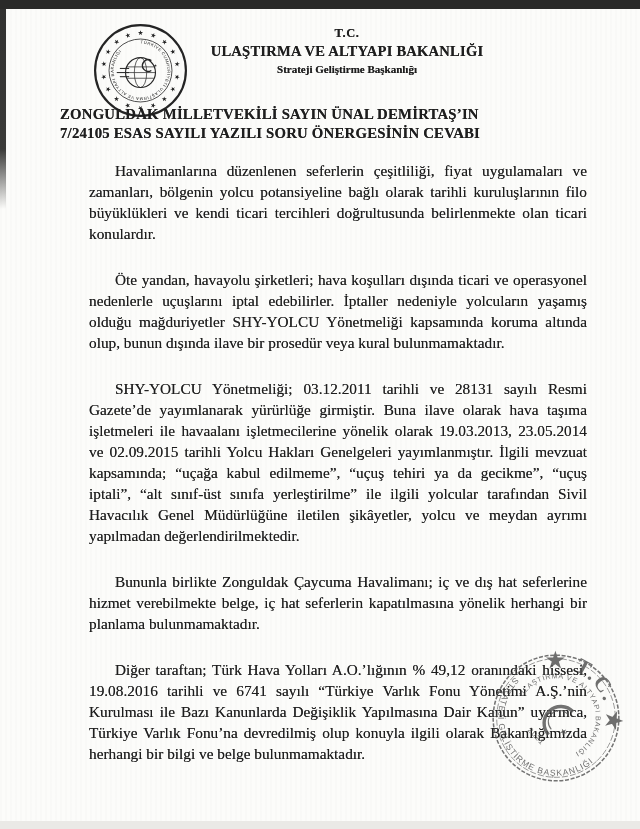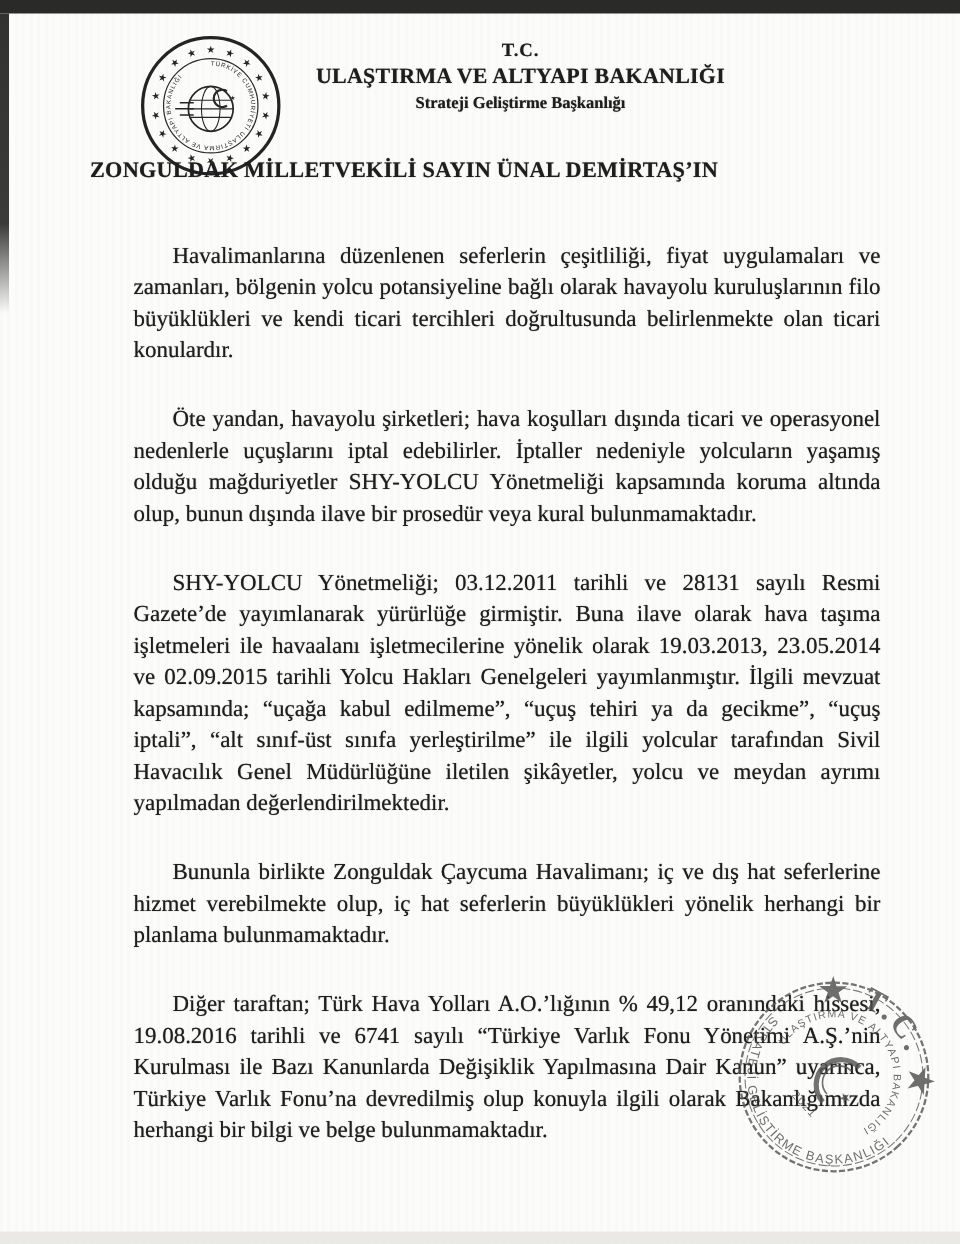--- a/index.html
+++ b/index.html
@@ -86,27 +86,28 @@
   </svg>
 
   <div class="header ink">
     <div class="h-tc">T.C.</div>
     <div class="h-ministry">ULAŞTIRMA VE ALTYAPI BAKANLIĞI</div>
     <div class="h-dept">Strateji Geliştirme Başkanlığı</div>
   </div>
 
   <div class="title ink">
     <div>ZONGULDAK MİLLETVEKİLİ SAYIN ÜNAL DEMİRTAŞ’IN</div>
+    <div>7/24105 ESAS SAYILI YAZILI SORU ÖNERGESİNİN CEVABI</div>
   </div>
 
   <div class="body-text ink">
-    <p>Havalimanlarına düzenlenen seferlerin çeşitliliği, fiyat uygulamaları ve zamanları, bölgenin yolcu potansiyeline bağlı olarak havayolu kuruluşlarının filo büyüklükleri ve kendi ticari tercihleri doğrultusunda belirlenmekte olan ticari konulardır.</p>
+    <p>Havalimanlarına düzenlenen seferlerin çeşitliliği, fiyat uygulamaları ve zamanları, bölgenin yolcu potansiyeline bağlı olarak tarihli kuruluşlarının filo büyüklükleri ve kendi ticari tercihleri doğrultusunda belirlenmekte olan ticari konulardır.</p>
     <p>Öte yandan, havayolu şirketleri; hava koşulları dışında ticari ve operasyonel nedenlerle uçuşlarını iptal edebilirler. İptaller nedeniyle yolcuların yaşamış olduğu mağduriyetler SHY-YOLCU Yönetmeliği kapsamında koruma altında olup, bunun dışında ilave bir prosedür veya kural bulunmamaktadır.</p>
     <p>SHY-YOLCU Yönetmeliği; 03.12.2011 tarihli ve 28131 sayılı Resmi Gazete’de yayımlanarak yürürlüğe girmiştir. Buna ilave olarak hava taşıma işletmeleri ile havaalanı işletmecilerine yönelik olarak 19.03.2013, 23.05.2014 ve 02.09.2015 tarihli Yolcu Hakları Genelgeleri yayımlanmıştır. İlgili mevzuat kapsamında; “uçağa kabul edilmeme”, “uçuş tehiri ya da gecikme”, “uçuş iptali”, “alt sınıf-üst sınıfa yerleştirilme” ile ilgili yolcular tarafından Sivil Havacılık Genel Müdürlüğüne iletilen şikâyetler, yolcu ve meydan ayrımı yapılmadan değerlendirilmektedir.</p>
-    <p>Bununla birlikte Zonguldak Çaycuma Havalimanı; iç ve dış hat seferlerine hizmet verebilmekte olup, iç hat seferlerin büyüklükleri yönelik herhangi bir planlama bulunmamaktadır.</p>
+    <p>Bununla birlikte Zonguldak Çaycuma Havalimanı; iç ve dış hat seferlerine hizmet verebilmekte belge, iç hat seferlerin kapatılmasına yönelik herhangi bir planlama bulunmamaktadır.</p>
     <p class="p-last">Diğer taraftan; Türk Hava Yolları A.O.’lığının % 49,12 oranındaki hissesi, 19.08.2016 tarihli ve 6741 sayılı “Türkiye Varlık Fonu Yönetimi A.Ş.’nin Kurulması ile Bazı Kanunlarda Değişiklik Yapılmasına Dair Kanun” uyarınca, Türkiye Varlık Fonu’na devredilmiş olup konuyla ilgili olarak Bakanlığımızda herhangi bir bilgi ve belge bulunmamaktadır.</p>
   </div>
 
   <svg class="stamp" viewBox="0 0 146 146">
     <defs>
       <path id="stTopArc" d="M 23,73 A 50,50 0 0 1 123,73"></path>
       <path id="stBottomArc" d="M 16,73 A 57,57 0 0 0 130,73"></path>
       <path id="stInnerArc" d="M 41,95 A 39,39 0 1 1 105,95"></path>
     </defs>
     <g transform="rotate(47 73 73)" fill="#4f4f4f" stroke="none">

